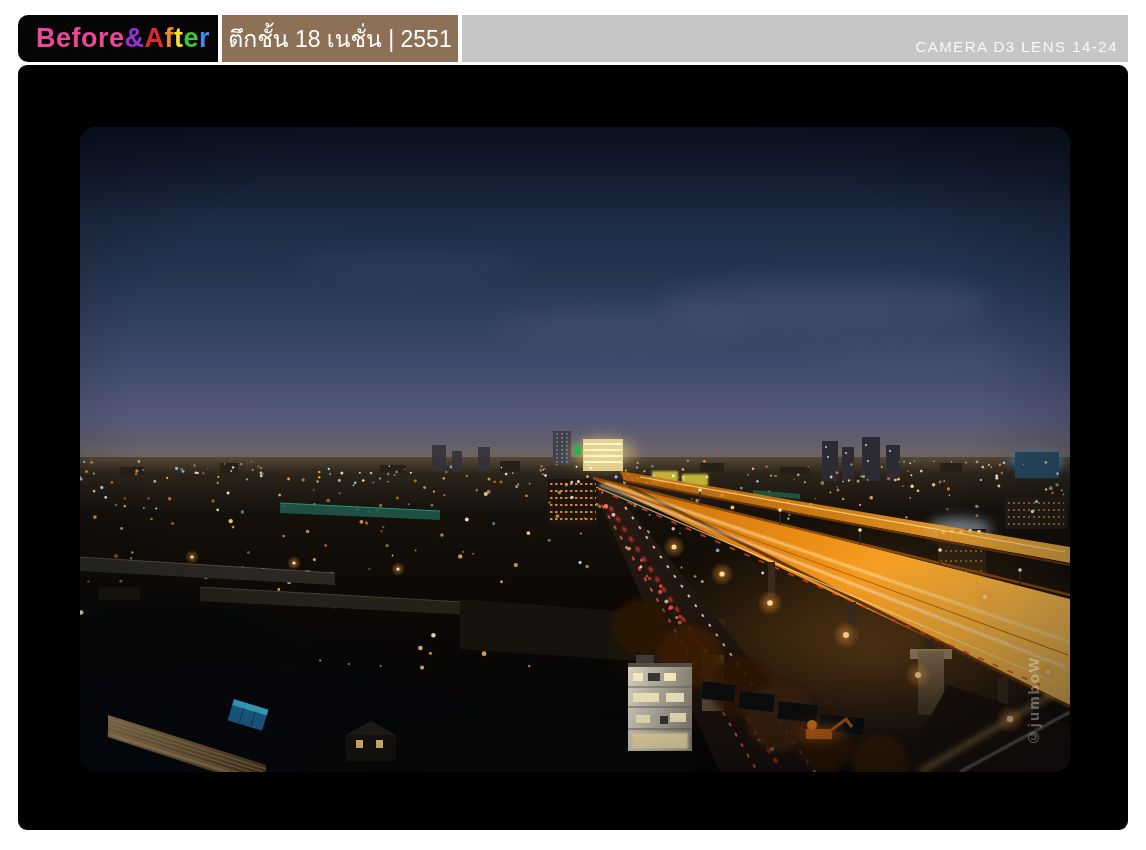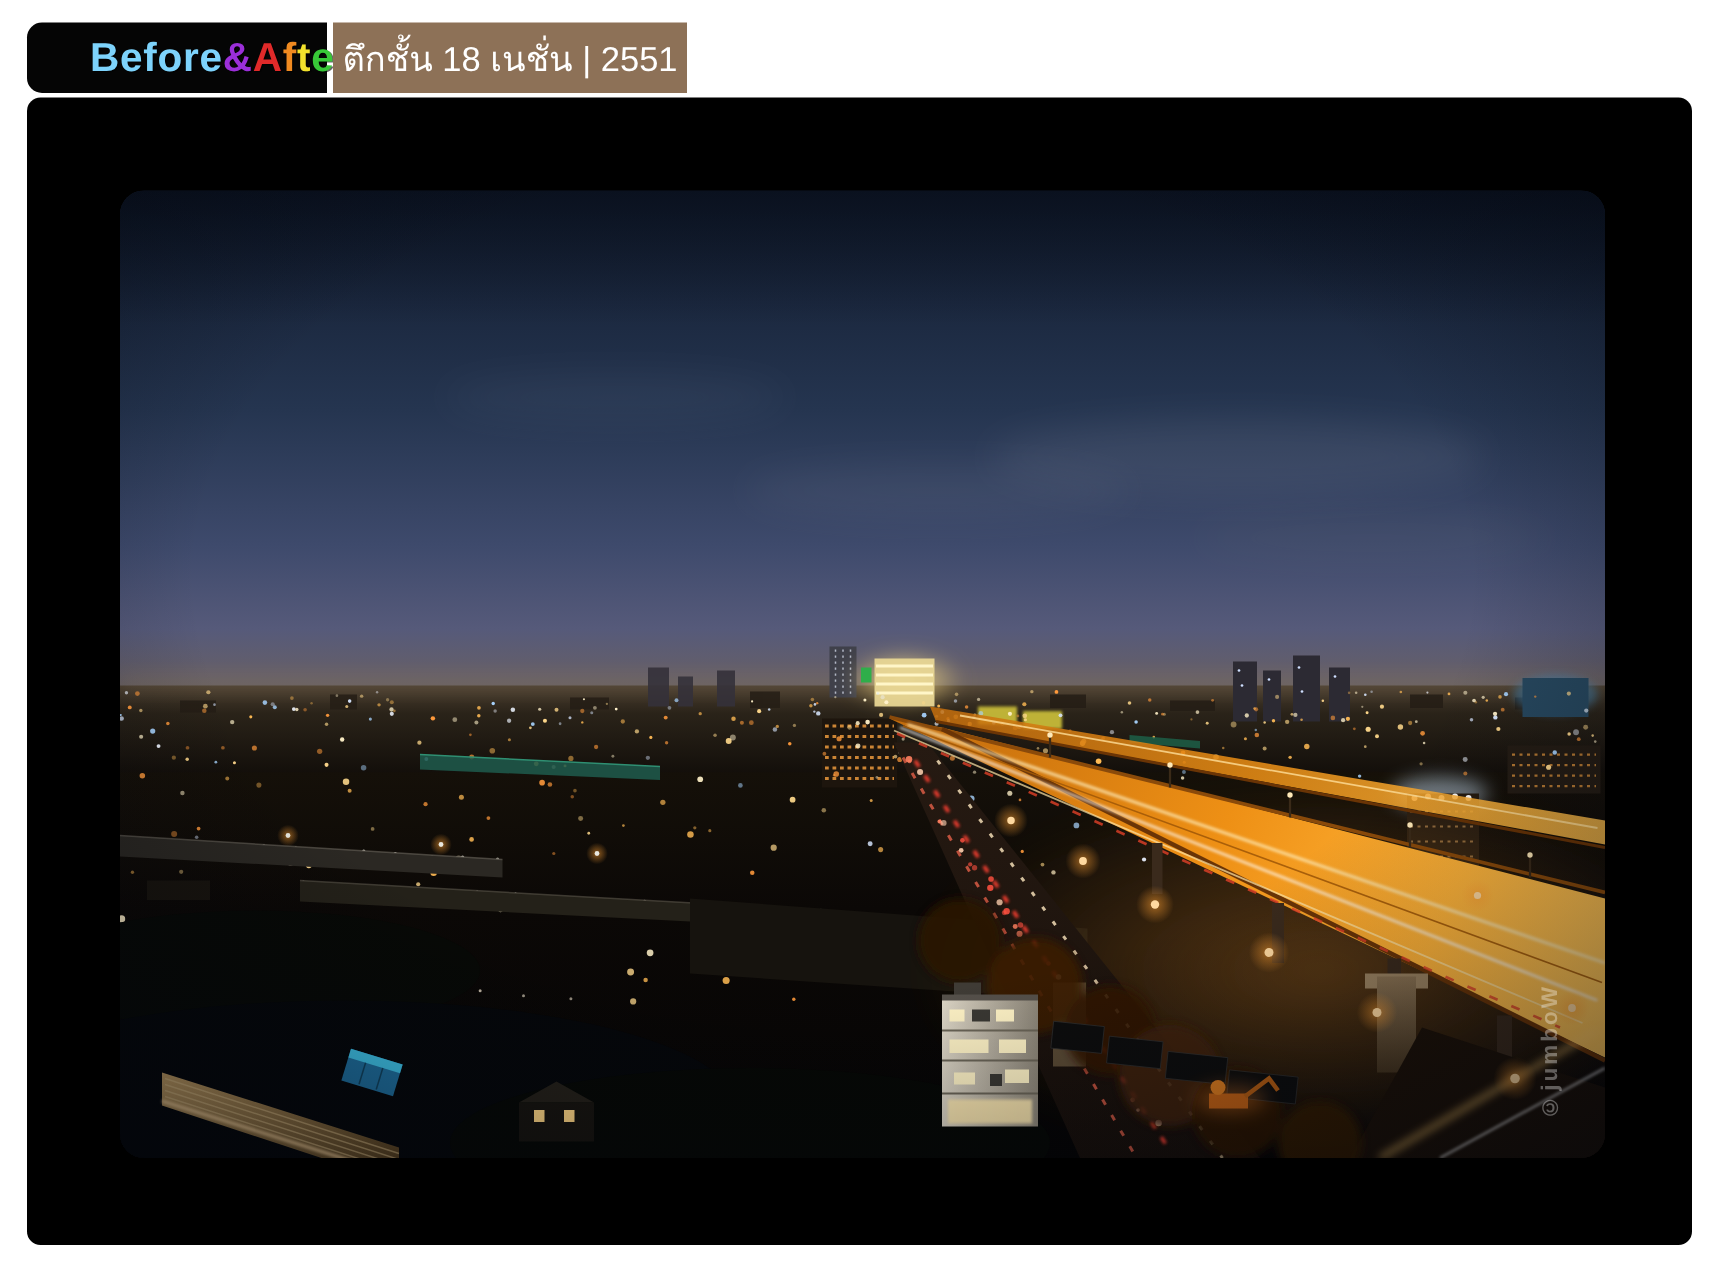--- a/index.html
+++ b/index.html
@@ -28,27 +28,30 @@
              writing-mode:vertical-rl;transform:rotate(180deg);
              color:rgba(255,255,255,.34);font-size:15px;letter-spacing:2px;
              font-weight:bold;}
 </style>
 </head>
 <body>
 
 <div class="page">
 
   <div class="brand-box" style="background: rgb(5, 5, 5);">
-    <span class="brand" id="brand"><span style="color: #7dd3fc; margin-left: 24px;">Before</span><span style="color: rgb(155, 47, 217);">&amp;</span><span style="color: rgb(224, 42, 42);">A</span><span style="color: rgb(240, 138, 32);">f</span><span style="color: rgb(242, 226, 44);">t</span><span style="color: rgb(56, 200, 56);">e</span><span style="color: rgb(74, 134, 240);">r</span></span>
+    <span class="brand" id="brand"><span style="color: #ec4899;">Before</span><span style="color: rgb(155, 47, 217);">&amp;</span><span style="color: rgb(224, 42, 42);">A</span><span style="color: rgb(240, 138, 32);">f</span><span style="color: rgb(242, 226, 44);">t</span><span style="color: rgb(56, 200, 56);">e</span><span style="color: rgb(74, 134, 240);">r</span></span>
   </div>
 
   <div class="caption-box" id="caption-box" style="background: rgb(141, 113, 87);">
     <span class="caption" id="caption" style="color: #ffffff;">ตึกชั้น 18 เนชั่น | 2551</span>
   </div>
 
+  <div class="top-bar" id="top-bar" style="background: rgb(198, 198, 198);">
+    <span class="camera" id="camera" style="color: rgb(250, 250, 250);">CAMERA D3 LENS 14-24</span>
+  </div>
 
   <div class="panel" id="panel" style="background: rgb(0, 0, 0);">
     <div class="photo">
       <svg viewBox="0 0 990 645" aria-hidden="true">
         <defs>
           <linearGradient id="sky" x1="0" y1="0" x2="0" y2="1">
             <stop offset="0" stop-color="#101a2d"></stop>
               <stop offset=".42" stop-color="#253550"></stop>
             <stop offset=".68" stop-color="#3e4a6c"></stop>
               <stop offset=".84" stop-color="#565a7a"></stop>

